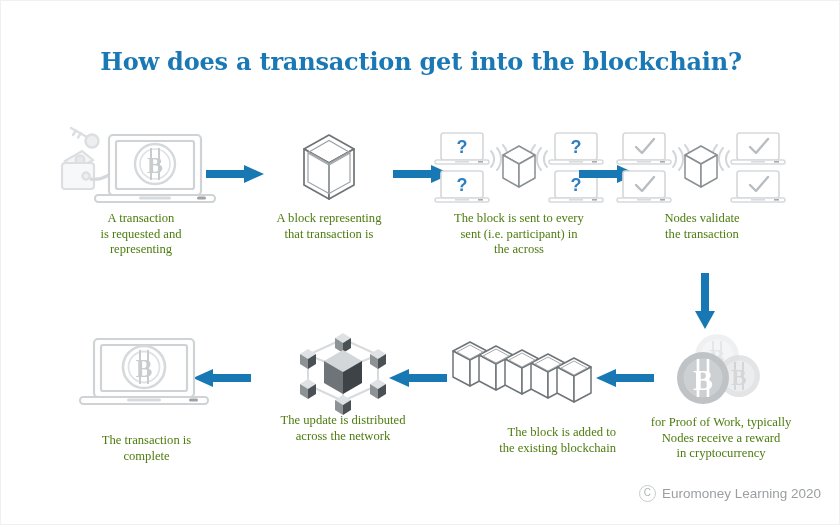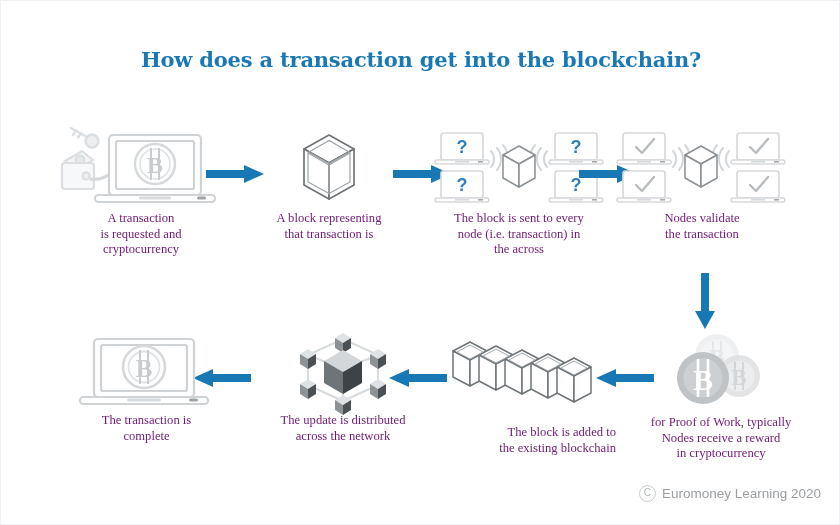--- a/index.html
+++ b/index.html
@@ -25,41 +25,41 @@
   }
   .title {
     position: absolute;
     left: 0;
     top: 46px;
     width: 840px;
     text-align: center;
     color: #1a79b5;
     font-family: "DejaVu Serif", "Liberation Serif", serif;
     font-weight: bold;
-    font-size: 21px;
+    font-size: 24px;
     letter-spacing: -0.2px;
     white-space: nowrap;
   }
   .step {
     position: absolute;
     box-sizing: border-box;
   }
   .art {
     position: relative;
     width: 100%;
     display: flex;
     align-items: center;
     justify-content: center;
   }
   .caption {
     margin-top: 4px;
     font-family: "Liberation Serif", serif;
     font-size: 12.6px;
     line-height: 15.5px;
-    color: #701a75;
+    color: #4d7c0f;
     text-align: center;
   }
   .caption.left {
     text-align: center;
   }
   .arrow {
     position: absolute;
   }
   .credit {
     position: absolute;
@@ -132,21 +132,21 @@
           <circle cx="104" cy="37" r="15" fill="#ffffff" stroke="#dfe2e4" stroke-width="1.6"></circle>
           <text x="104" y="46" font-family="Liberation Serif, serif" font-size="24" font-weight="bold" fill="#c9ccce" text-anchor="middle">B</text>
           <line x1="100" y1="21" x2="100" y2="53" stroke="#c9ccce" stroke-width="2"></line>
           <line x1="108" y1="21" x2="108" y2="53" stroke="#c9ccce" stroke-width="2"></line>
         </g>
       </svg>
     </div>
     <div class="caption">
       <div>A transaction</div>
       <div>is requested and</div>
-      <div>cryptocurrency</div>
+      <div>representing</div>
     </div>
   </div>
 
   <div class="arrow" style="left:205px; top:162px;">
     <svg width="58" height="22" viewBox="0 0 58 22">
       <rect x="0" y="7" width="42" height="8" fill="#1878b4"></rect>
       <polygon points="38,2 58,11 38,20" fill="#1878b4"></polygon>
     </svg>
   </div>
 
@@ -225,21 +225,21 @@
 
         <g stroke="#8a9093" stroke-width="1.5" fill="#ffffff" stroke-linejoin="round">
           <polygon points="74,28 90,19 106,28 90,37"></polygon>
           <polygon points="74,28 74,51 90,60 90,37"></polygon>
           <polygon points="106,28 106,51 90,60 90,37"></polygon>
         </g>
       </svg>
     </div>
     <div class="caption">
       <div>The block is sent to every</div>
-      <div>node (i.e. transaction) in</div>
+      <div>sent (i.e. participant) in</div>
       <div>the across</div>
     </div>
   </div>
 
   <div class="arrow" style="left:578px; top:162px;">
     <svg width="58" height="22" viewBox="0 0 58 22">
       <rect x="0" y="7" width="42" height="8" fill="#1878b4"></rect>
       <polygon points="38,2 58,11 38,20" fill="#1878b4"></polygon>
     </svg>
   </div>
@@ -471,21 +471,21 @@
         </g>
         <g>
           <circle cx="85" cy="36" r="21" fill="#ffffff" stroke="#d6d9db" stroke-width="2.6"></circle>
           <circle cx="85" cy="36" r="15.5" fill="#ffffff" stroke="#dfe2e4" stroke-width="1.8"></circle>
           <text x="85" y="46" font-family="Liberation Serif, serif" font-size="25" font-weight="bold" fill="#c9ccce" text-anchor="middle">B</text>
           <line x1="81" y1="19" x2="81" y2="53" stroke="#c9ccce" stroke-width="2"></line>
           <line x1="89" y1="19" x2="89" y2="53" stroke="#c9ccce" stroke-width="2"></line>
         </g>
       </svg>
     </div>
-    <div class="caption" style="margin-top:4px;">
+    <div class="caption" style="margin-top:24px;">
       <div>The transaction is</div>
       <div>complete</div>
     </div>
   </div>
 
   <div class="credit">
     <span class="c-mark">C</span>
     <span>Euromoney Learning 2020</span>
   </div>
 

